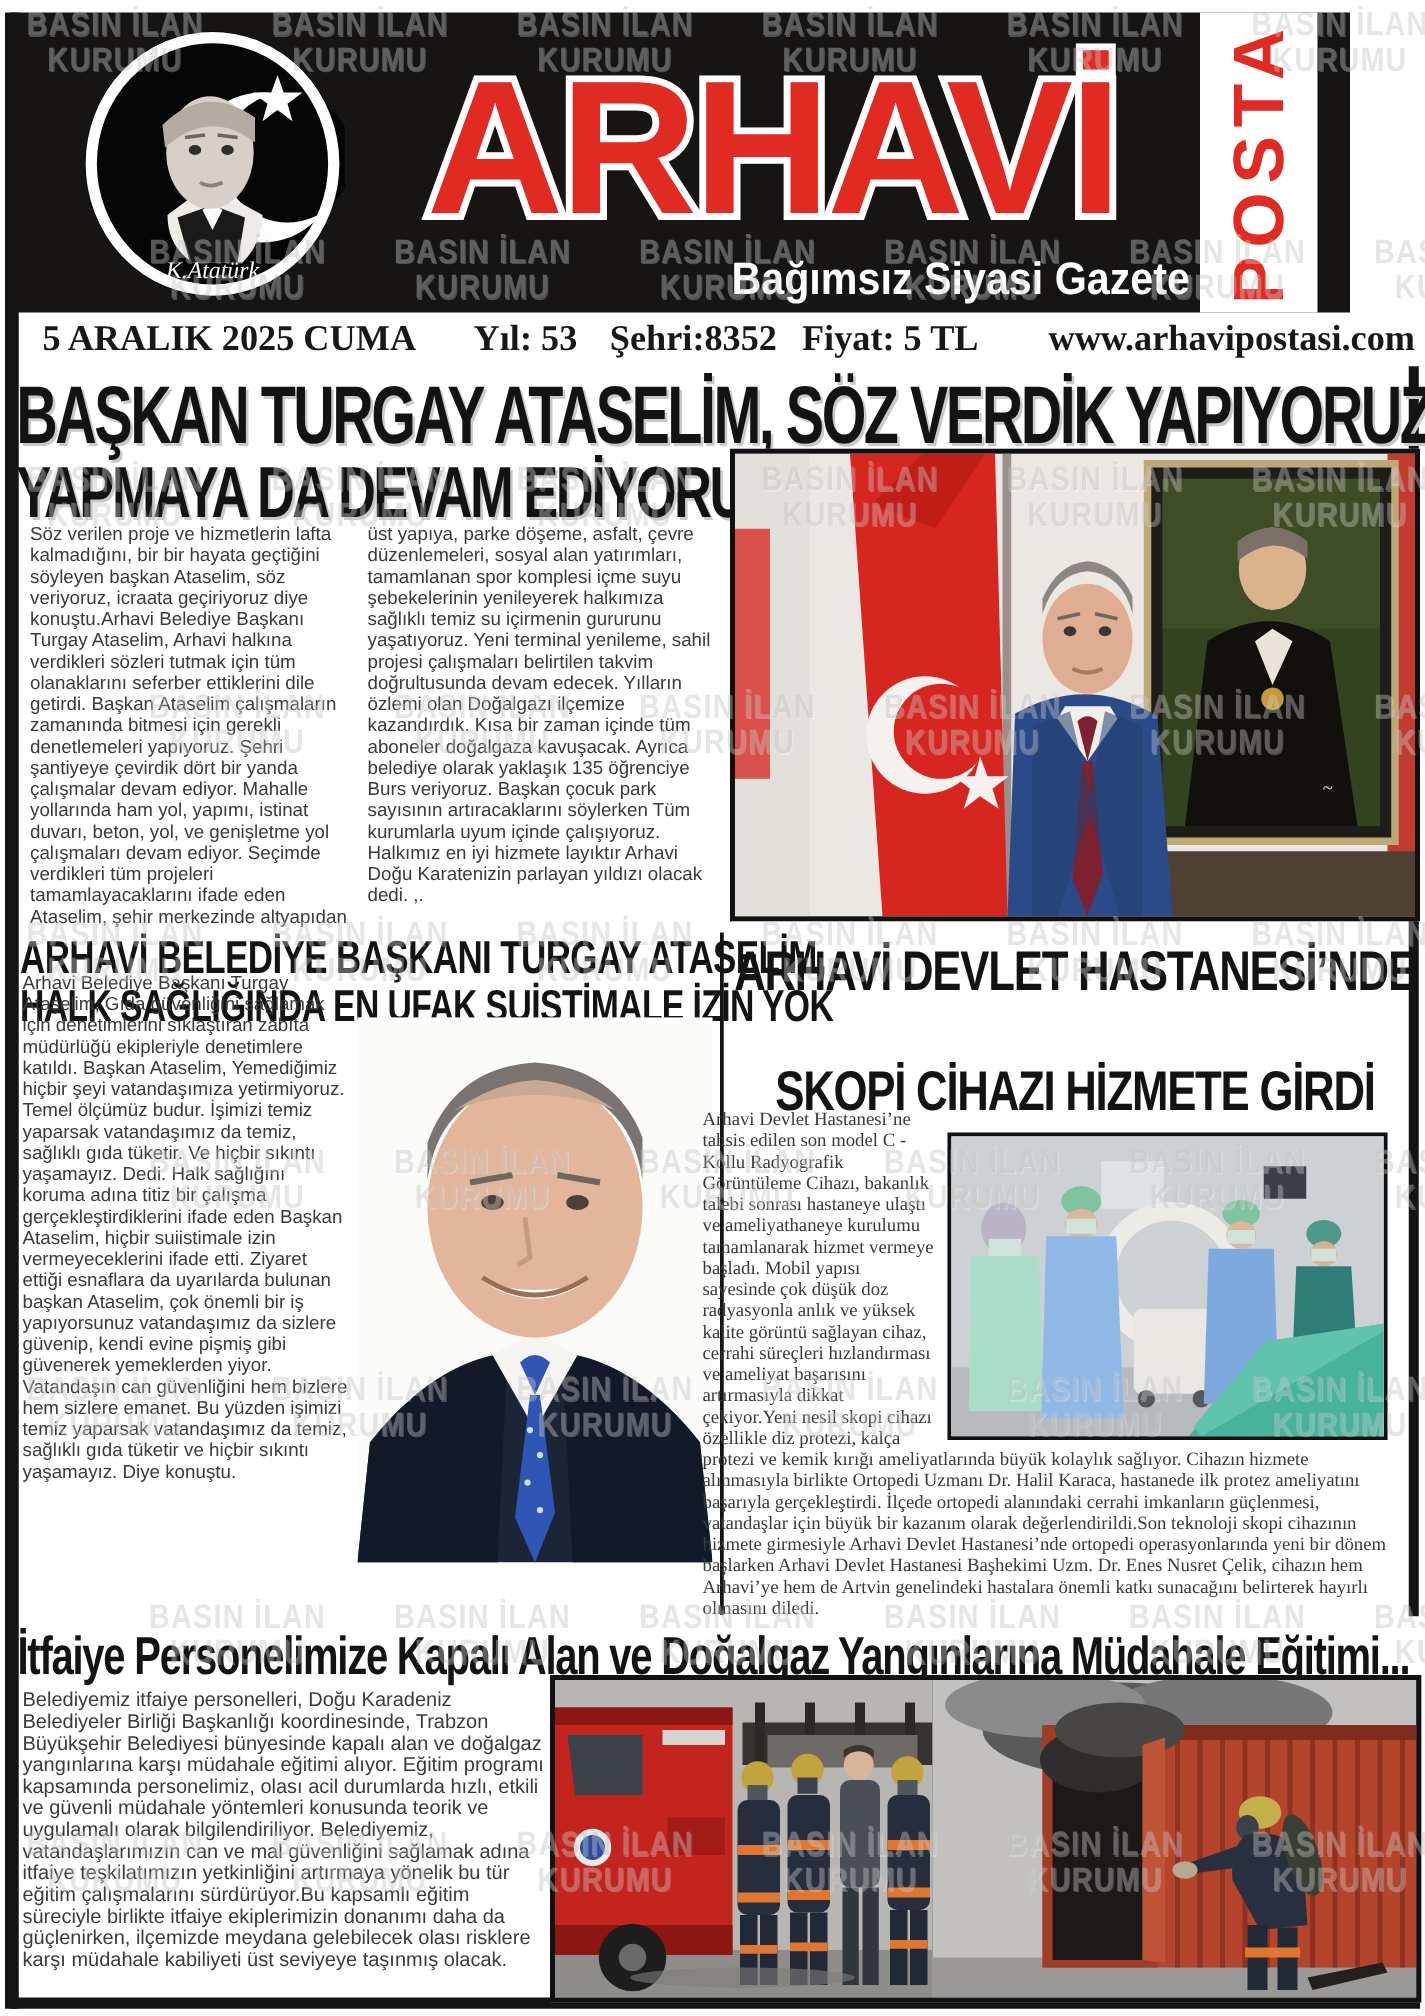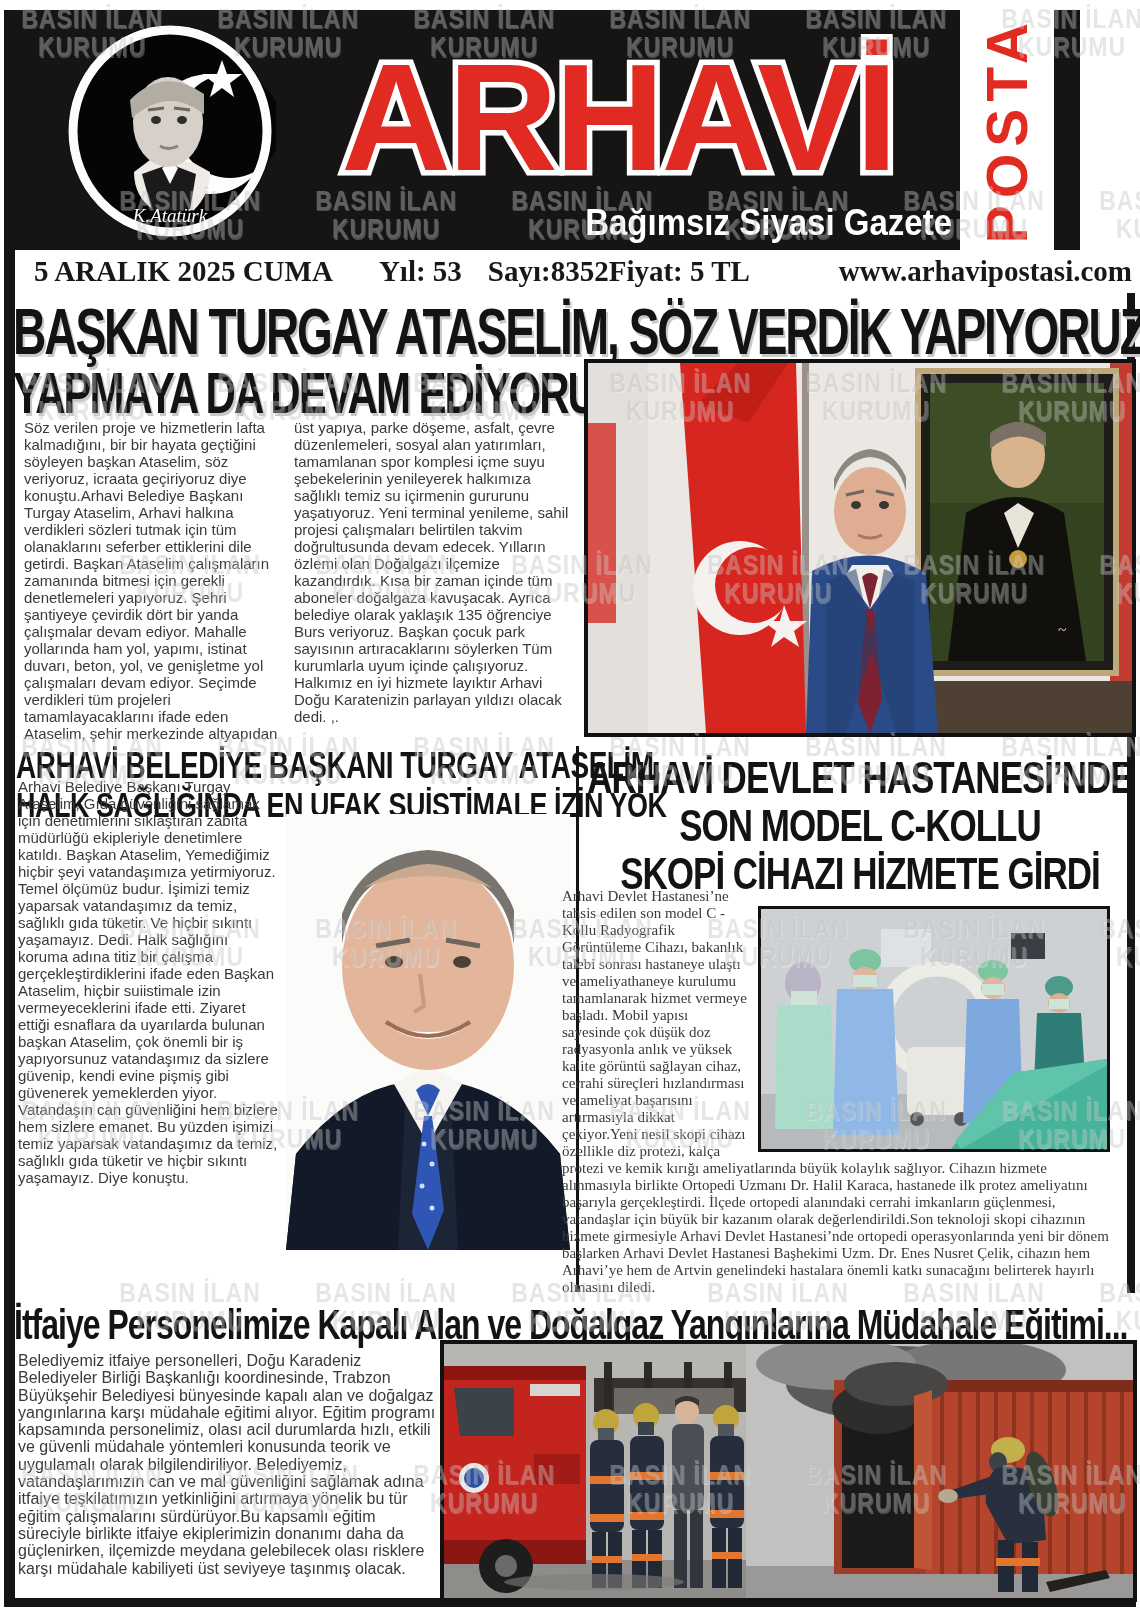--- a/index.html
+++ b/index.html
@@ -22,21 +22,21 @@
   .posta-strip{left:952px;top:0;width:94px;height:240px;background:#fff;display:flex;align-items:center;justify-content:center;}
   .posta-text{writing-mode:vertical-rl;transform:rotate(180deg);font-weight:bold;font-size:57px;
               color:#e02a22;letter-spacing:7px;line-height:94px;}
 
   
   .dateline{left:8px;top:252px;width:1126px;height:38px;display:flex;align-items:center;
             font-family:"Liberation Serif",serif;font-weight:bold;font-size:29px;color:#181818;white-space:nowrap;}
   .dl-date{margin-left:26px;}
   .dl-year{margin-left:46px;}
   .dl-issue{margin-left:26px;}
-  .dl-price{}
+  .dl-price{margin-left:20px;}
   .dl-site{margin-left:auto;margin-right:2px;color:#181818;text-decoration:none;}
 
   
   .hl{white-space:nowrap;color:#131313;font-weight:bold;}
   .hl>span{display:inline-block;transform-origin:left top;}
   .hl.center{text-align:center;}
   .hl.center>span{transform-origin:center top;}
 
   .h1a{left:13px;top:293px;width:1122px;height:68px;}
   .h1a>span{font-size:46px;letter-spacing:-2px;transform:scaleY(1.42);text-shadow:2px 2px 0 #c9c9c9;}
@@ -116,21 +116,21 @@
     <div class="abs subtitle">Bağımsız Siyasi Gazete</div>
 
     <div class="abs posta-strip">
       <span class="posta-text">POSTA</span>
     </div>
   </header>
 
   <div class="abs dateline">
     <span class="dl-date">5 ARALIK 2025 CUMA</span>
     <span class="dl-year">Yıl: 53</span>
-    <span class="dl-issue">Sayı:8352</span>
+    <span class="dl-issue">Şehri:8352</span>
     <span class="dl-price">Fiyat: 5 TL</span>
     <a href="#" class="dl-site">www.arhavipostasi.com</a>
   </div>
 
   <div class="abs hl h1a"><span>BAŞKAN TURGAY ATASELİM, SÖZ VERDİK YAPIYORUZ,</span></div>
   <div class="abs hl h1b"><span>YAPMAYA DA DEVAM EDİYORUZ</span></div>
 
   <div class="abs photo-lead">
     <svg viewBox="0 0 544 370" preserveAspectRatio="none">
       <rect width="544" height="370" fill="#ebe8e3"></rect>
@@ -197,21 +197,20 @@
         <path d="M90,132 L124,126 M160,126 L194,132" stroke="#6e675f" stroke-width="5" fill="none"></path>
         <path d="M134,160 L138,192 L128,198" stroke="#c79b80" stroke-width="4" fill="none"></path>
         <path d="M102,212 Q142,238 182,212 Q142,224 102,212 Z" fill="#fff"></path>
         <path d="M100,208 Q142,236 184,208" stroke="#9c6f55" stroke-width="4" fill="none"></path>
       </svg>
     </div>
     <span>Arhavi Belediye Başkanı Turgay Ataşelim, Gıda güvenliğini sağlamak için denetimlerini sıklaştıran zabıta müdürlüğü ekipleriyle denetimlere katıldı. Başkan Ataselim, Yemediğimiz hiçbir şeyi vatandaşımıza yetirmiyoruz.  Temel ölçümüz budur.  İşimizi temiz yaparsak vatandaşımız da temiz, sağlıklı gıda tüketir. Ve hiçbir sıkıntı yaşamayız. Dedi. Halk sağlığını koruma adına titiz bir çalışma gerçekleştirdiklerini ifade eden Başkan Ataselim, hiçbir suiistimale izin vermeyeceklerini ifade etti. Ziyaret ettiği esnaflara da uyarılarda bulunan başkan Ataselim, çok önemli bir iş yapıyorsunuz vatandaşımız da sizlere güvenip, kendi evine pişmiş gibi güvenerek yemeklerden yiyor. Vatandaşın can güvenliğini hem bizlere hem sizlere emanet. Bu yüzden işimizi temiz yaparsak vatandaşımız da temiz, sağlıklı gıda tüketir ve hiçbir sıkıntı yaşamayız. Diye konuştu.</span>
   </div>
 
   <div class="abs hl center h3 l1"><span>ARHAVİ DEVLET HASTANESİ’NDE</span></div>
-  <div class="abs hl center h3 l2"><span>SON MODEL C-KOLLU</span></div>
   <div class="abs hl center h3 l3"><span>SKOPİ CİHAZI HİZMETE GİRDİ</span></div>
 
   <div class="abs bodytext hospital-body">
     <div class="hospital-photo">
       <svg viewBox="0 0 346 240" preserveAspectRatio="none">
         <rect width="346" height="240" fill="#cdd1d4"></rect>
         <rect y="185" width="346" height="55" fill="#b6babc"></rect>
         <rect x="120" y="20" width="50" height="38" fill="#dfe2e4"></rect>
         <rect x="250" y="24" width="34" height="26" fill="#3a3f45"></rect>
         <circle cx="176" cy="112" r="52" fill="none" stroke="#ecebe6" stroke-width="15"></circle>

